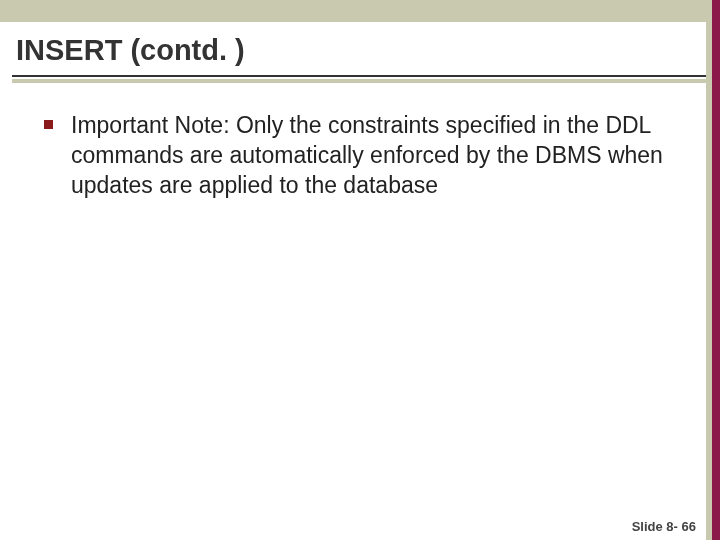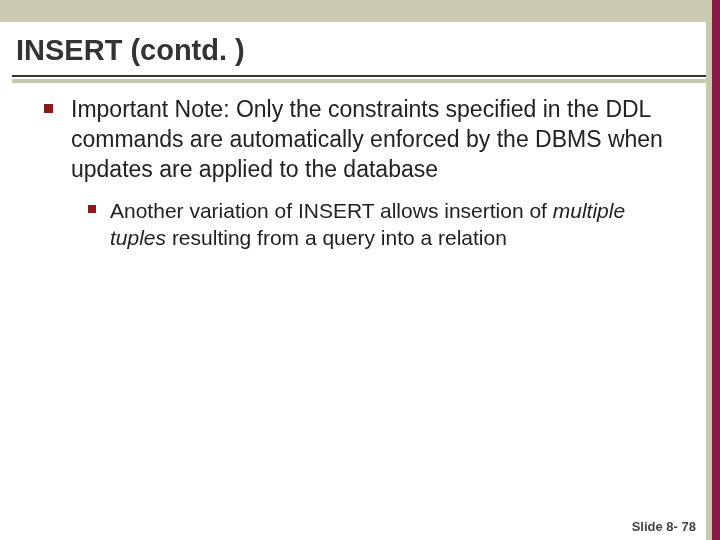--- a/index.html
+++ b/index.html
@@ -2,21 +2,21 @@
 <html><head>
 <meta charset="utf-8">
 <style>
 html,body{margin:0;padding:0}
 body{width:720px;height:540px;font-family:Arial,Helvetica,sans-serif;background:#fff;position:relative;overflow:hidden}
 .top-band{height:22px;background:#c8c9af;width:100%}
 .title-area{padding:12px 16px 8px 16px}
 .title{font-size:29px;color:#333;font-weight:700}
 .divider{height:2px;background:#333;margin:0 12px}
 .sub-band{height:4px;background:#c8c9af;margin:2px 12px 0 12px}
-.content{padding:12px 36px 0 44px;line-height:1.3}
+.content{padding:28px 36px 0 44px;line-height:1.3}
 .row{display:flex;margin-bottom:12px}
 .bullet{width:9px;height:9px;background:#8b1a1a;margin-top:9px;margin-right:18px;flex-shrink:0}
 .bullet.small{width:8px;height:8px;margin-top:8px;margin-right:14px}
 .text{font-size:23px;color:#222;flex:1}
 .sub{margin-left:44px;margin-top:10px}
 .sub .text{font-size:21px}
 .italic{font-style:italic}
 .right-stripe-a{position:absolute;top:0;right:8px;width:6px;height:540px;background:#c8c9af}
 .right-stripe-b{position:absolute;top:0;right:0;width:8px;height:540px;background:#8b1a4a}
 .footer{position:absolute;bottom:6px;right:24px;font-size:13px;font-weight:700;color:#444}
@@ -29,23 +29,17 @@
   <div class="title">INSERT (contd. )</div>
 </div>
 <div class="divider"></div>
 <div class="sub-band"></div>
 
 <div class="content">
   <div class="row">
     <div class="bullet"></div>
     <div class="text">Important Note: Only the constraints specified in the DDL commands are automatically enforced by the DBMS when updates are applied to the database</div>
   </div>
-  <div class="row sub">
-    <div class="bullet small"></div>
-    <div class="text">
-      <span>Another variation of INSERT allows insertion of </span><span class="italic">multiple tuples</span><span> resulting from a query into a relation</span>
-    </div>
-  </div>
 </div>
 
 <div class="right-stripe-a"></div>
 <div class="right-stripe-b"></div>
-<div class="footer">Slide 8- 78</div>
+<div class="footer">Slide 8- 66</div>
 
 </body></html>

